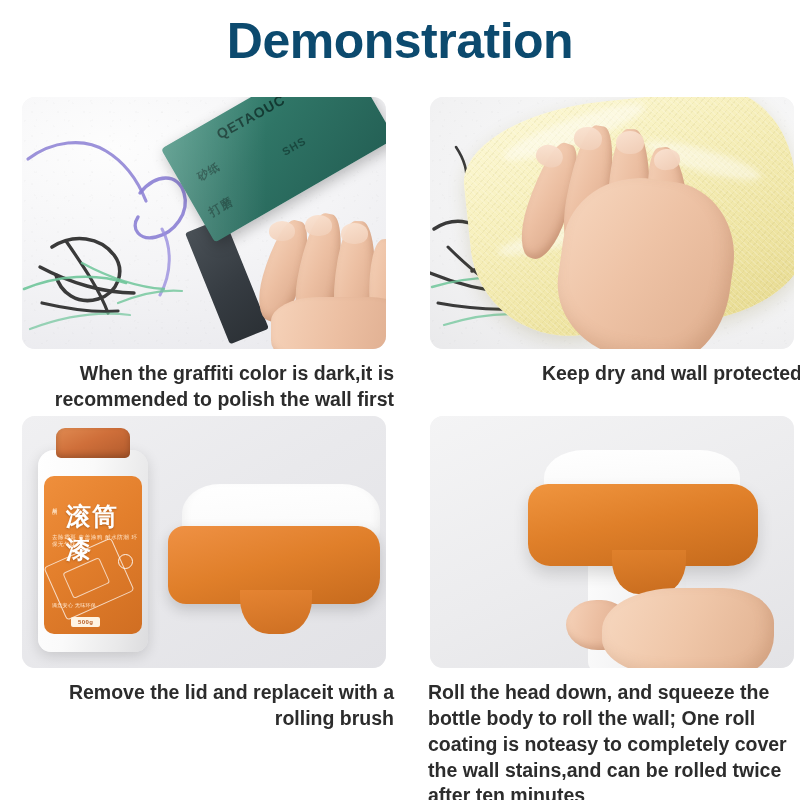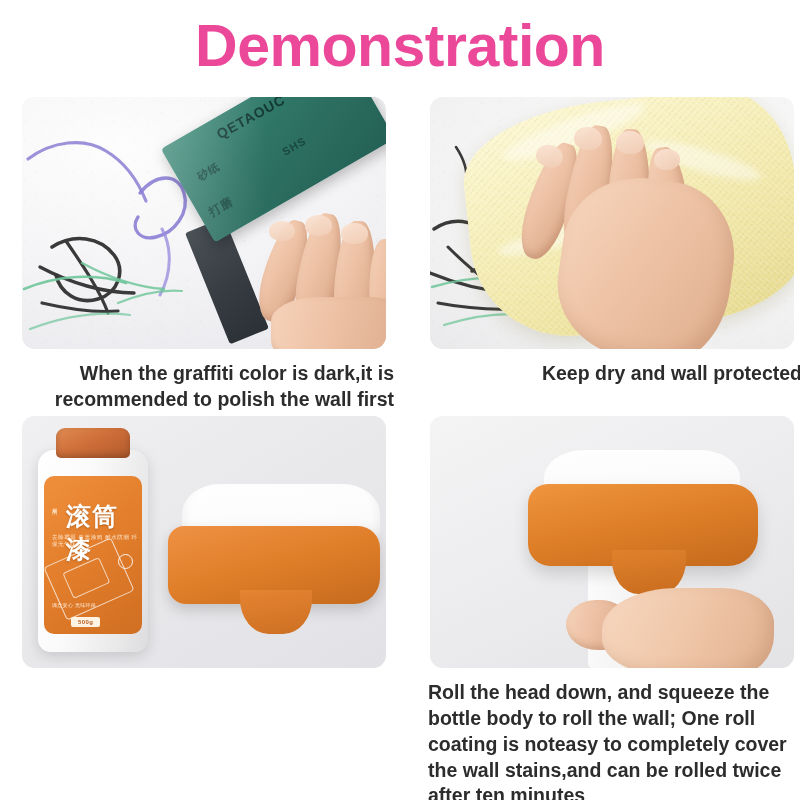--- a/index.html
+++ b/index.html
@@ -16,23 +16,23 @@
   .page {
     position: relative;
     width: 800px;
     height: 800px;
     background: #ffffff;
   }
 
   
   .page-title {
     text-align: center;
-    font-size: 59px;
+    font-size: 50px;
     font-weight: bold;
-    color: #ec4899;
+    color: #0c4a6e;
     letter-spacing: -0.5px;
     padding-top: 13px;
     line-height: 1.12;
   }
 
   
   .grid {
     position: absolute;
     top: 93px;
     left: 0;
@@ -447,20 +447,21 @@
             <span class="label-weight">500g</span>
           </span>
         </div>
 
         <div class="roller3">
           <span class="roller-fleece"></span>
           <span class="roller-frame"></span>
           <span class="roller-stem"></span>
         </div>
       </div>
+      <div class="caption">Remove the lid and replaceit with a rolling brush</div>
     </div>
 
     <div class="step">
       <div class="photo">
         <div class="bg4"></div>
 
         <div class="bottle4"></div>
 
         <div class="roller4">
           <span class="r4-fleece"></span>

